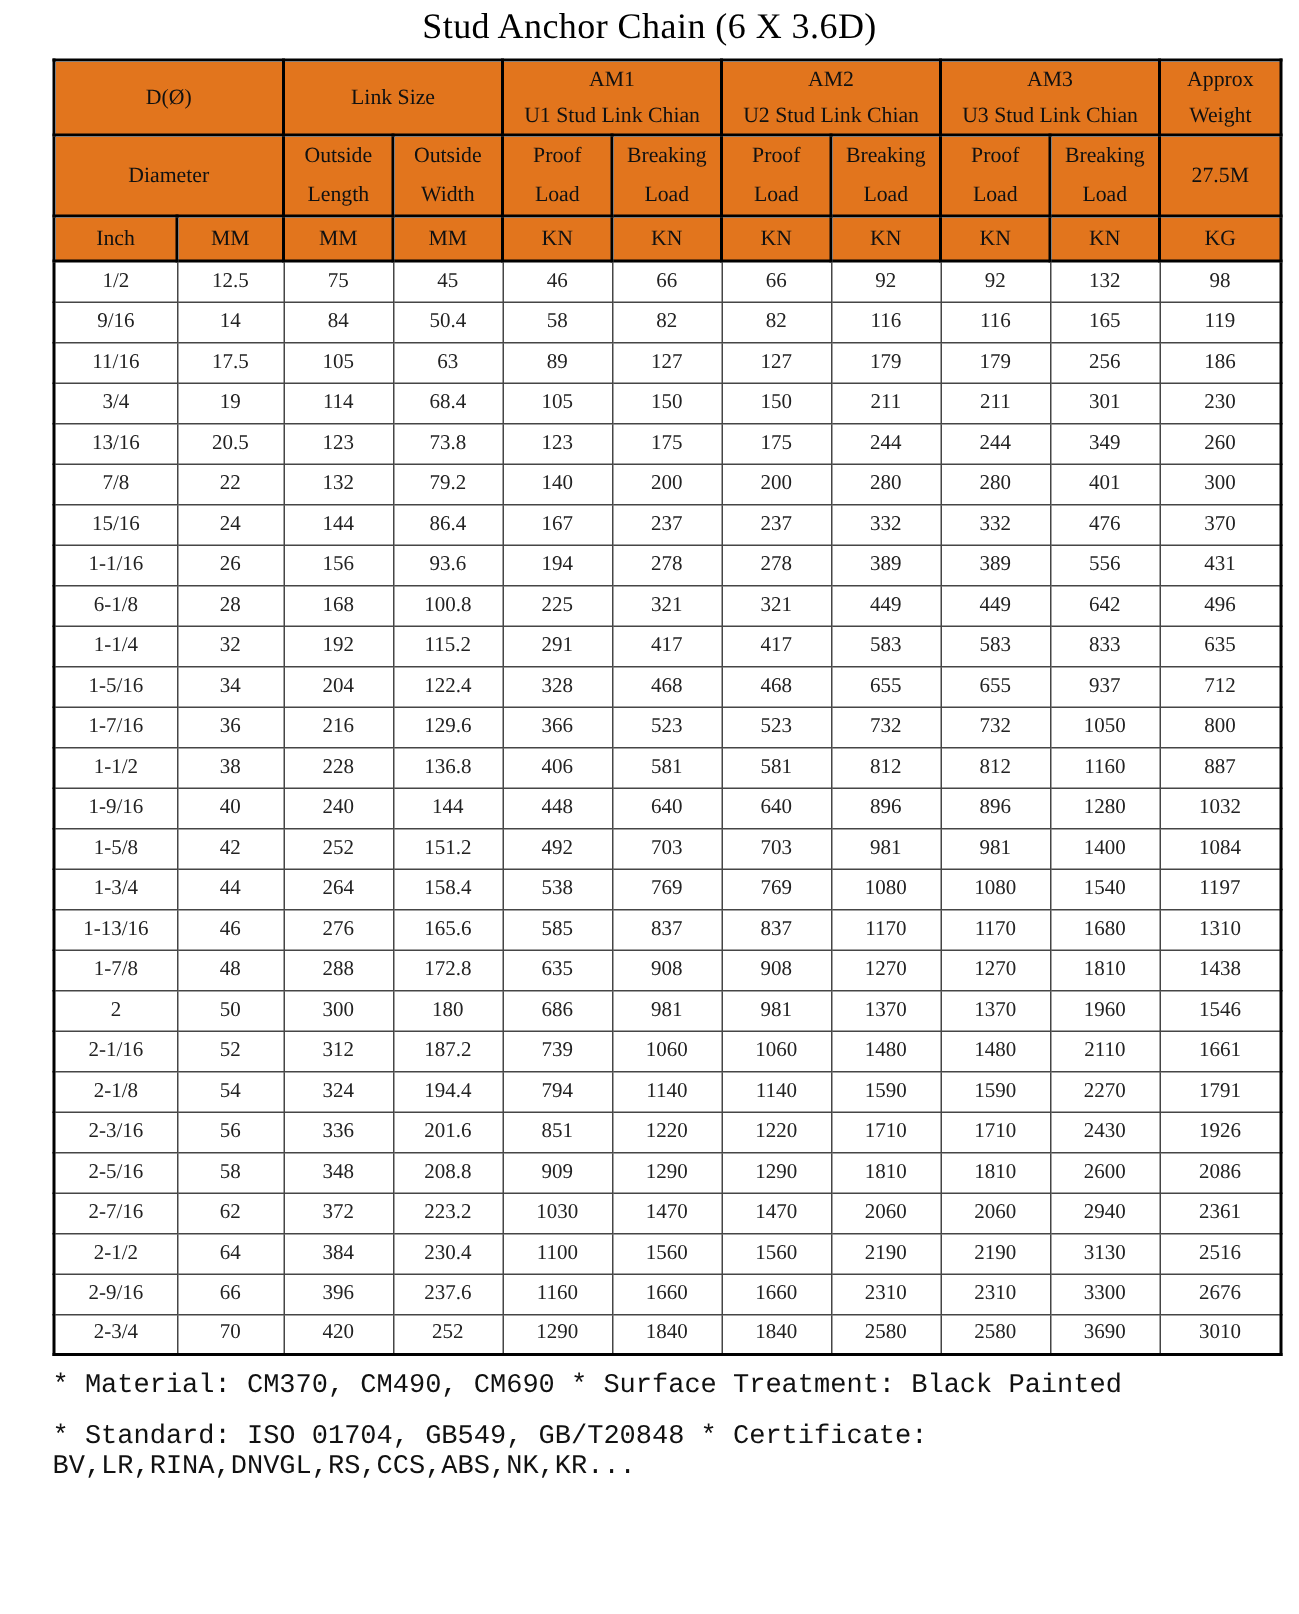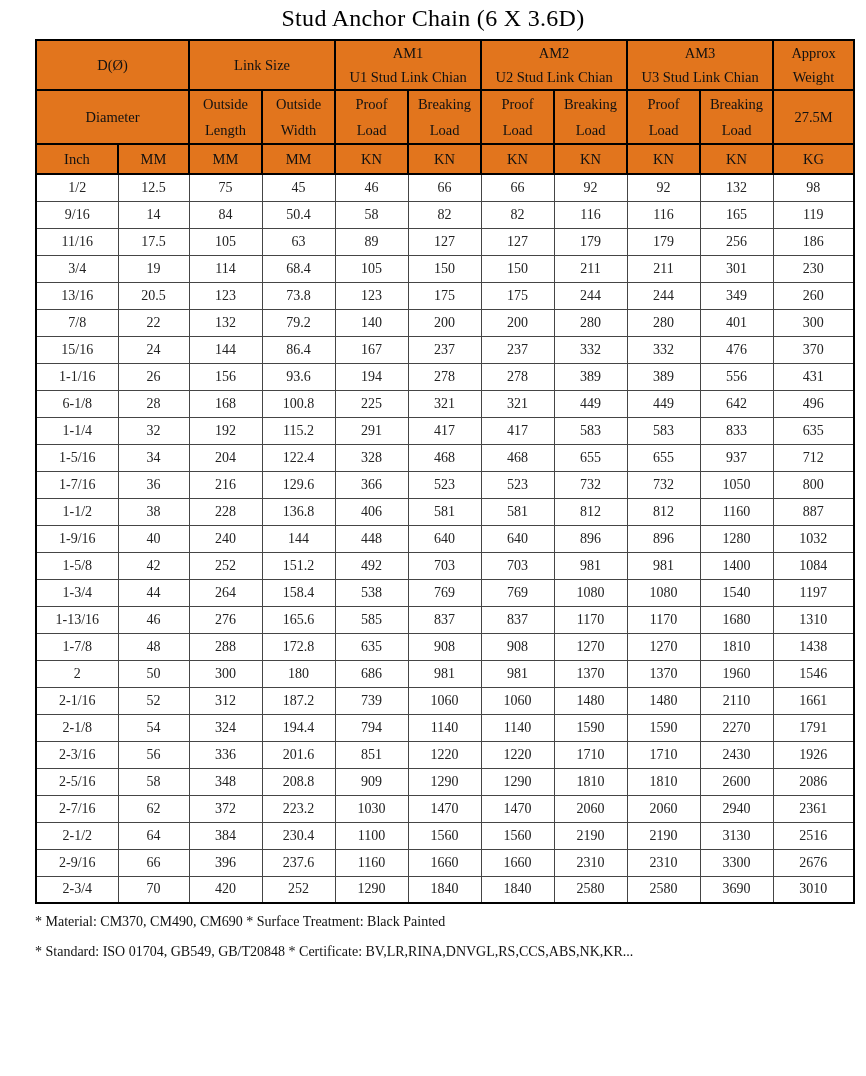--- a/index.html
+++ b/index.html
@@ -47,22 +47,23 @@
   tr.hr1 th { height: 53px; line-height: 26px; }
   tr.hr2 th { height: 28px; line-height: 28px; }
   table.spec tbody td {
     height: 27px;
     font-size: 14px;
     color: #222;
   }
   .notes { margin: 10px 0 0 35px; }
   .notes p {
     margin: 0 0 14px 0;
-    font-size: 14px;
+    font-size: 18px;
     color: #111;
+    font-family: Liberation Mono, monospace;
   }
 </style>
 </head>
 <body>
 
 <div class="page">
   <h1 class="title">Stud Anchor Chain (6 X 3.6D)</h1>
 
   <table class="spec">
     <colgroup>

